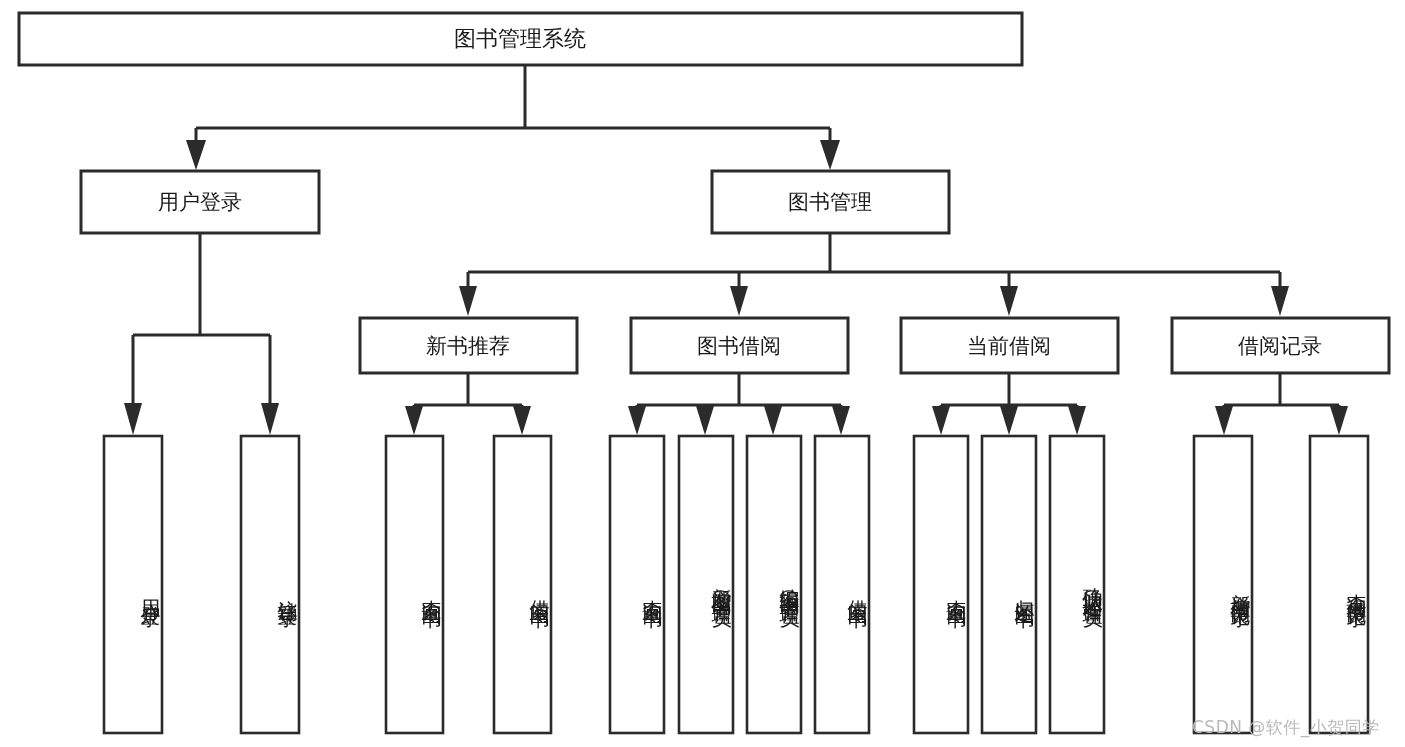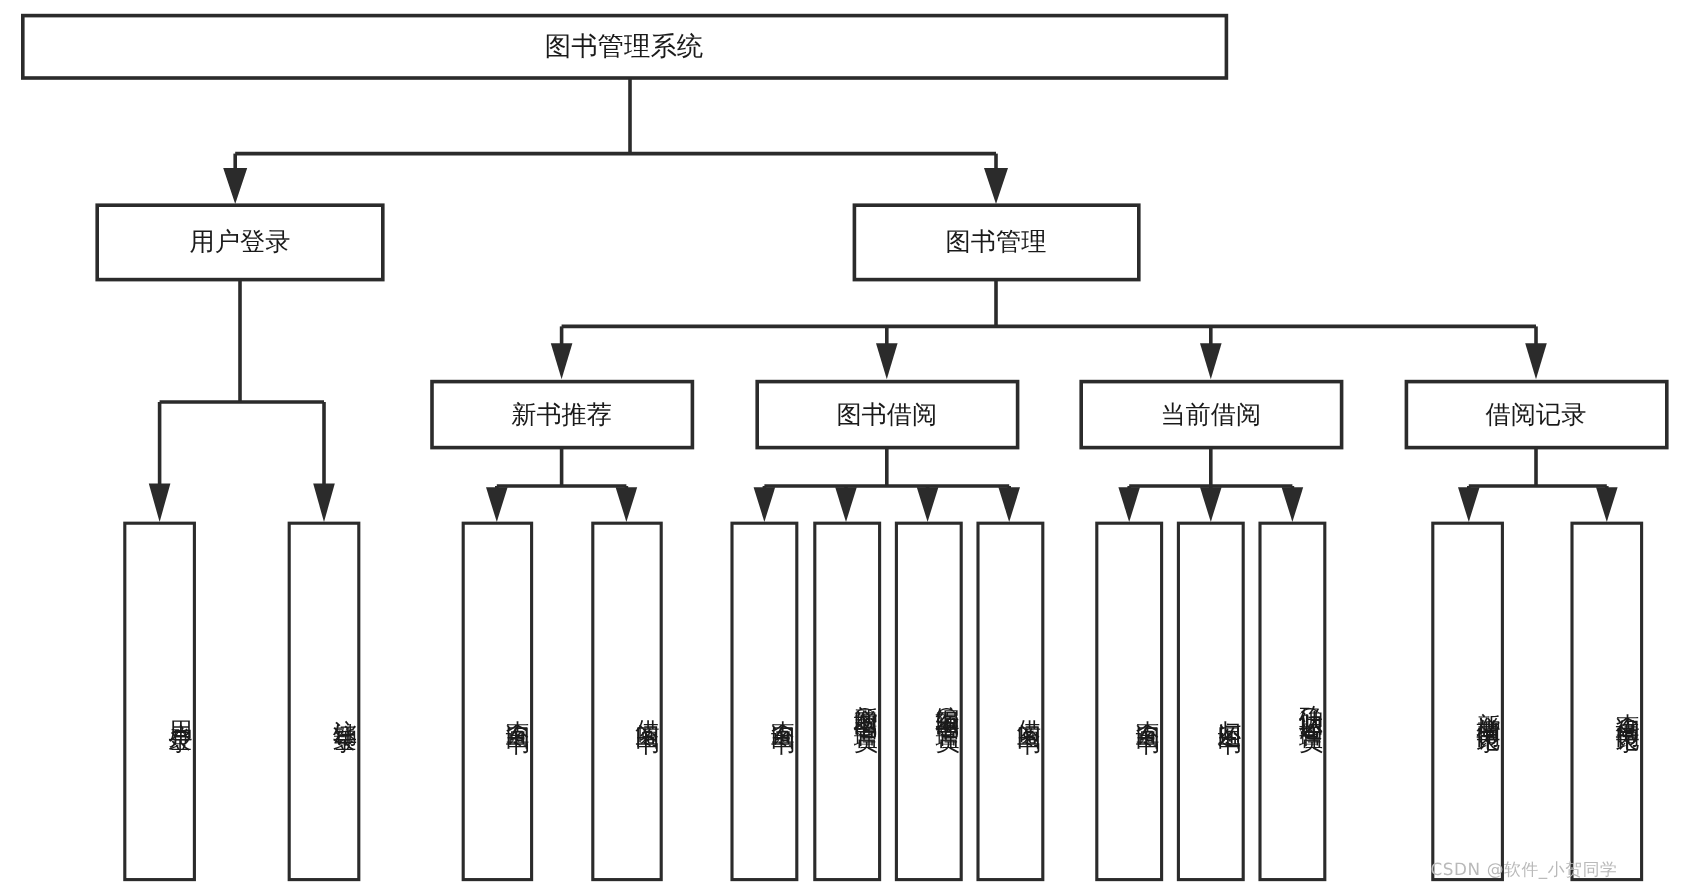--- a/index.html
+++ b/index.html
@@ -70,21 +70,21 @@
     color: #1a1a1a;
     letter-spacing: 3px;
     white-space: nowrap;
     text-align: center;
     pointer-events: none;
     user-select: none;
   }
   .watermark {
     position: absolute;
     font-family: "DejaVu Sans", "Liberation Sans", sans-serif;
-    font-size: 14px;
+    font-size: 17px;
     color: #b9b9b9;
     white-space: nowrap;
     letter-spacing: 0.5px;
     user-select: none;
   }
 </style>
 </head>
 <body>
 
 <div id="diagram-root">

